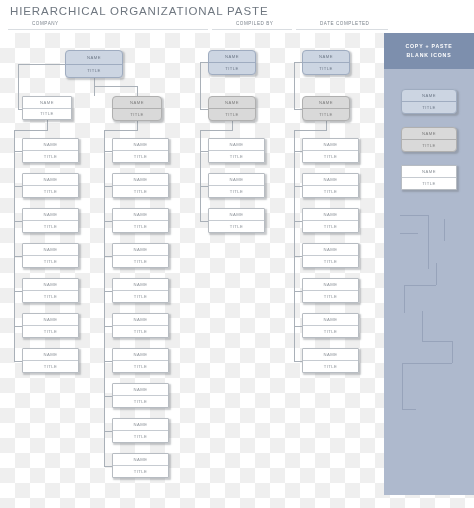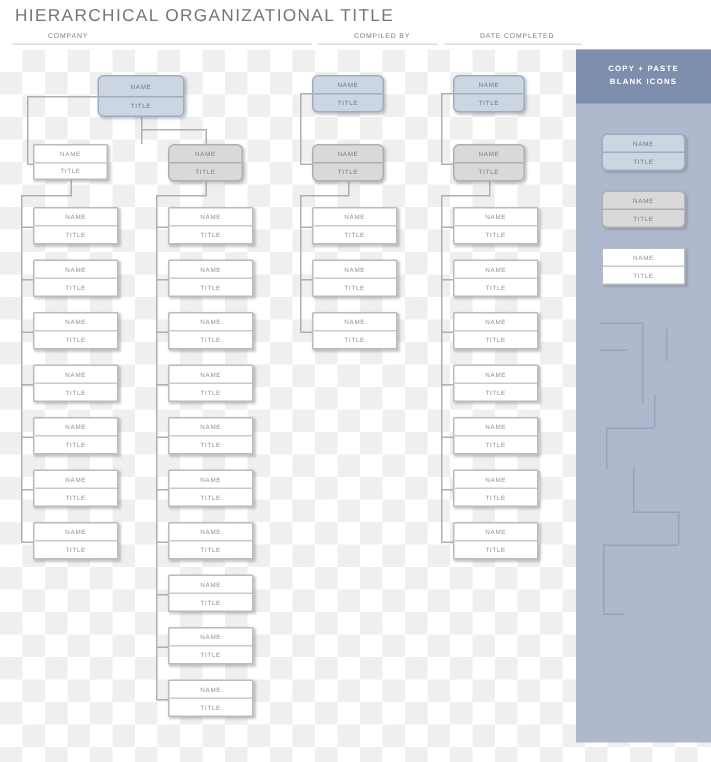--- a/index.html
+++ b/index.html
@@ -85,21 +85,21 @@
     font-size:5.2px; letter-spacing:0.8px; font-weight:bold;
     color:#ffffff; line-height:1.7;
   }
   .sb-wire{ position:absolute; background:#97a3ba; }
   .sb-wire.h{ height:1px; }
   .sb-wire.v{ width:1px; }
 </style>
 </head>
 <body>
 
-<div id="doc-title">HIERARCHICAL ORGANIZATIONAL TITLE</div>
+<div id="doc-title">HIERARCHICAL ORGANIZATIONAL PASTE</div>
 <div id="header-fields">
     <div class="field-label" style="left: 32px;">COMPANY</div>
     <div class="field-rule" style="left: 8px; width: 200px;"></div>
     <div class="field-label" style="left: 236px;">COMPILED BY</div>
     <div class="field-rule" style="left: 212px; width: 80px;"></div>
     <div class="field-label" style="left: 320px;">DATE COMPLETED</div>
     <div class="field-rule" style="left: 296px; width: 92px;"></div>
   </div>
 
 <div id="canvas">

